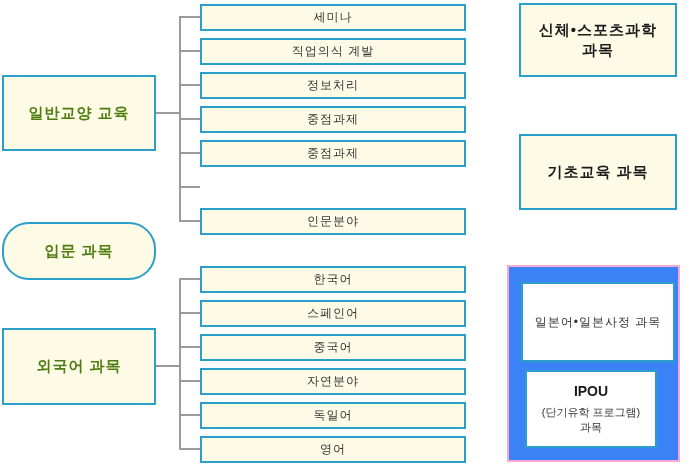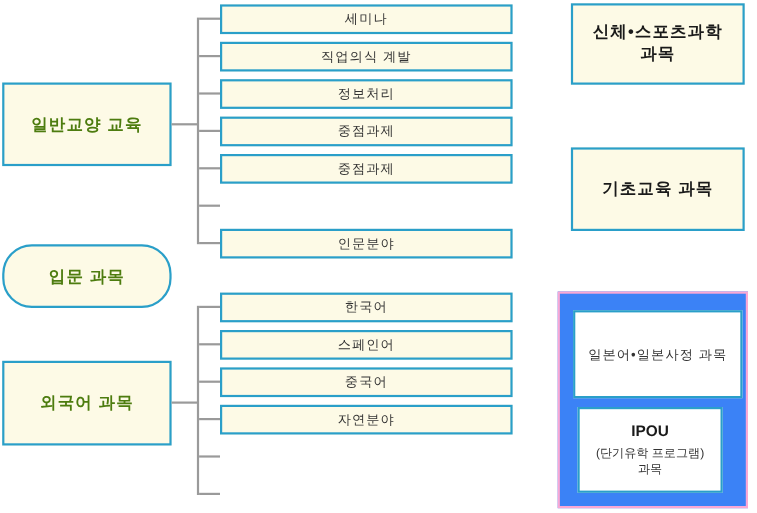--- a/index.html
+++ b/index.html
@@ -101,20 +101,22 @@
   <div class="box item" style="left:200px; top:38px;  width:266px; height:27px;">직업의식 계발</div>
   <div class="box item" style="left:200px; top:72px;  width:266px; height:27px;">정보처리</div>
   <div class="box item" style="left:200px; top:106px; width:266px; height:27px;">중점과제</div>
   <div class="box item" style="left:200px; top:140px; width:266px; height:27px;">중점과제</div>
   <div class="box item" style="left:200px; top:208px; width:266px; height:27px;">인문분야</div>
 
   <div class="box item" style="left:200px; top:266px; width:266px; height:27px;">한국어</div>
   <div class="box item" style="left:200px; top:300px; width:266px; height:27px;">스페인어</div>
   <div class="box item" style="left:200px; top:334px; width:266px; height:27px;">중국어</div>
   <div class="box item" style="left:200px; top:368px; width:266px; height:27px;">자연분야</div>
+  <div class="box item" style="left:200px; top:402px; width:266px; height:27px;">독일어</div>
+  <div class="box item" style="left:200px; top:436px; width:266px; height:27px;">영어</div>
 
   <div class="box right-head" style="left:519px; top:134px; width:158px; height:76px;">기초교육 과목</div>
 
   <div class="box right-head" style="left:519px; top:3px; width:158px; height:74px;">신체•스포츠과학 과목</div>
 
   <div class="container-box" style="left:507px; top:265px; width:173px; height:197px;">
 
     <div class="inner-box" style="left:12px; top:15px; width:154px; height:80px;">
       <div class="inner-label">일본어•일본사정 과목</div>
     </div>

